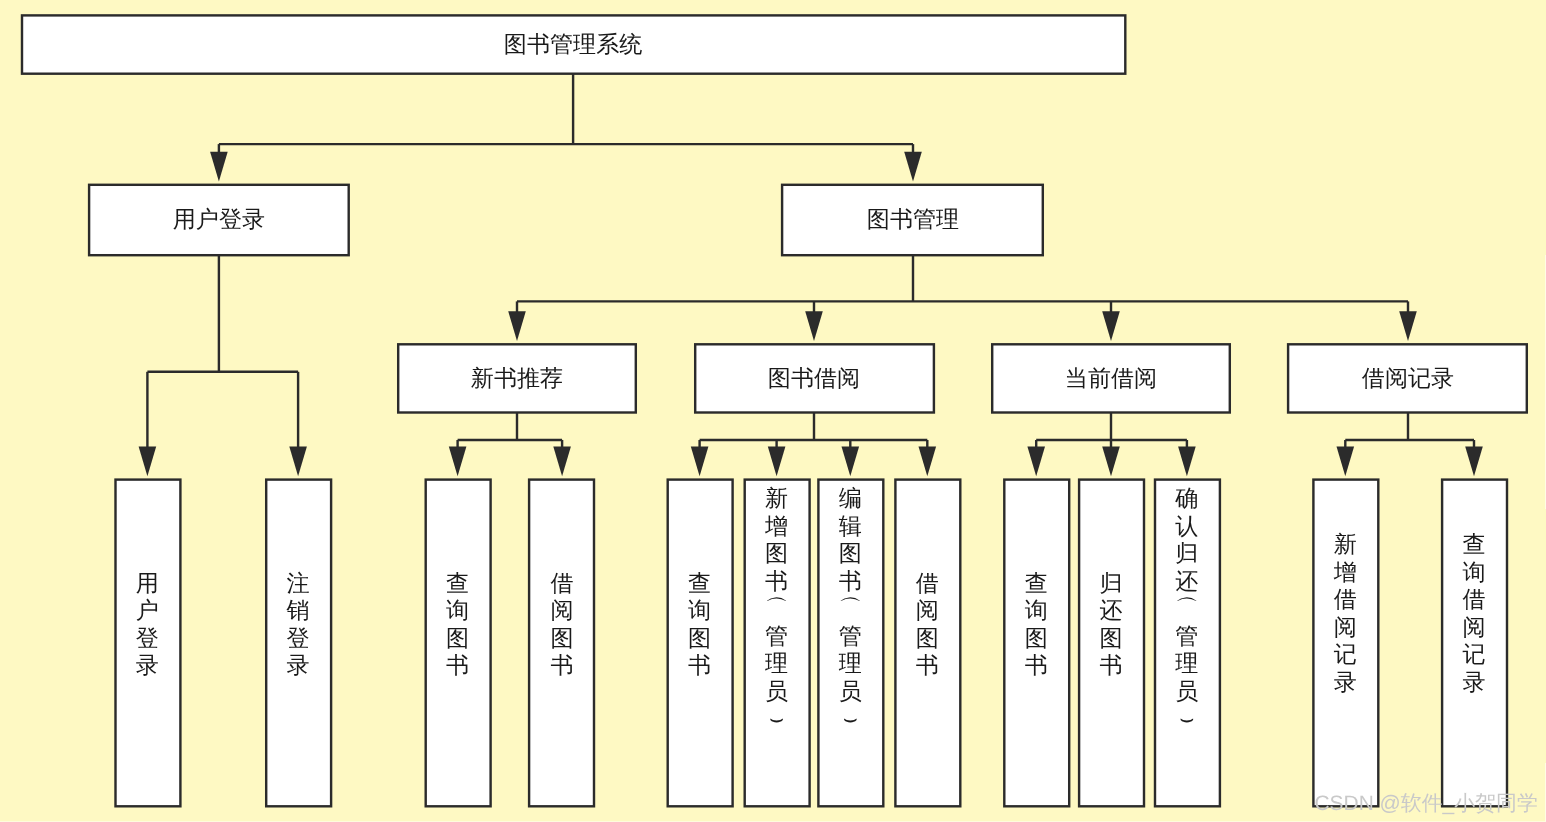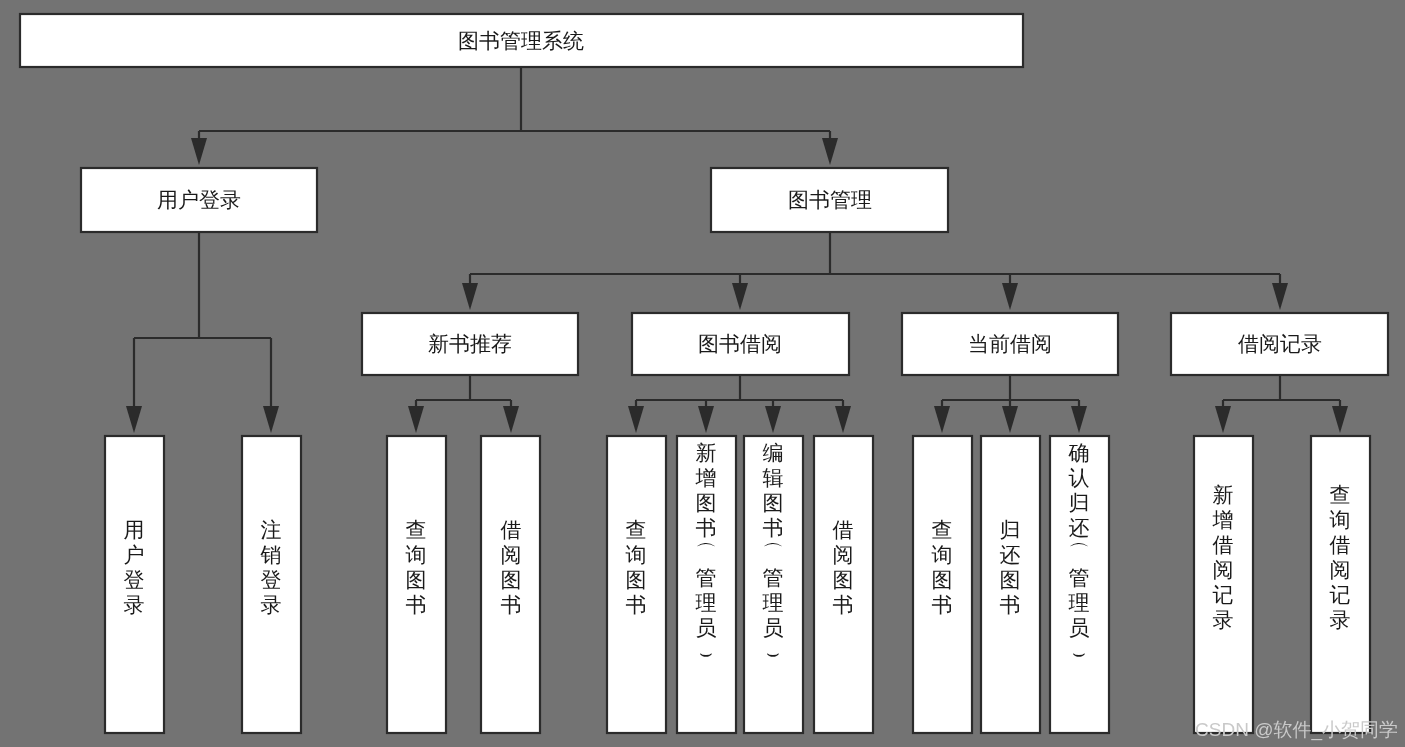--- a/index.html
+++ b/index.html
@@ -8,21 +8,21 @@
     padding: 0;
     background: #ffffff;
   }
   body {
     font-family: "Liberation Sans", "DejaVu Sans", sans-serif;
   }
   #diagram-root {
     position: relative;
     width: 1405px;
     height: 747px;
-    background: #737373;
+    background: #fef9c3;
     overflow: hidden;
   }
   svg#flow-svg {
     position: absolute;
     top: 0;
     left: 0;
     width: 1405px;
     height: 747px;
     display: block;
   }

